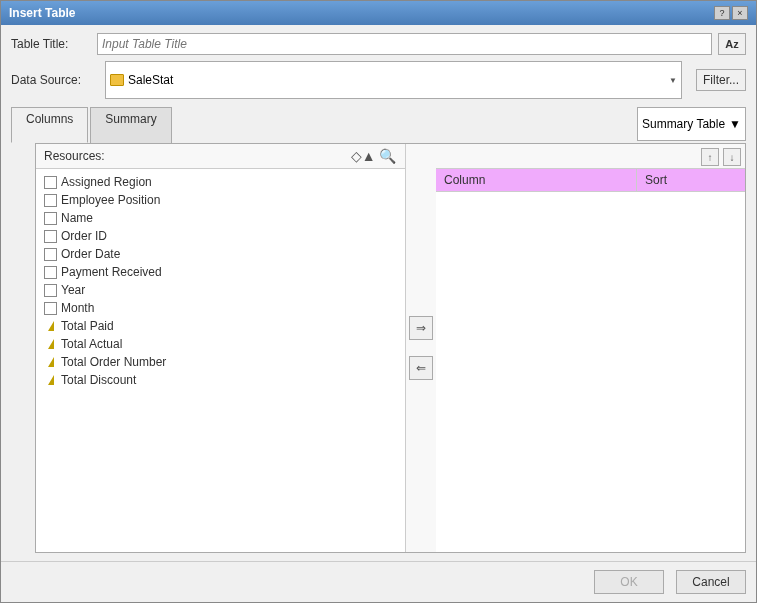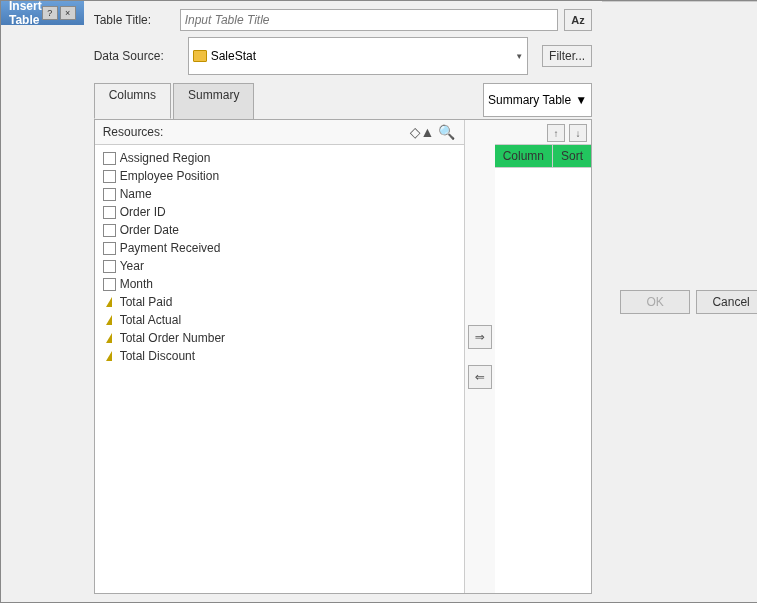--- a/index.html
+++ b/index.html
@@ -13,21 +13,21 @@
       width: 757px;
       height: 603px;
     }
     .dialog {
       width: 757px;
       height: 603px;
       background: #f0f0f0;
       border: 1px solid #888;
       box-shadow: 2px 2px 8px rgba(0,0,0,0.4);
       display: flex;
-      flex-direction: row;
+      flex-direction: column;
     }
     .title-bar {
       background: linear-gradient(to bottom, #6a9fd8, #4a7db8);
       color: white;
       padding: 4px 8px;
       display: flex;
       align-items: center;
       justify-content: space-between;
       height: 24px;
     }
@@ -174,20 +174,21 @@
       align-items: center;
       gap: 4px;
     }
     .tab-content {
       border: 1px solid #aaa;
       background: #f8f8f8;
       flex: 1;
       display: flex;
       flex-direction: column;
       overflow: hidden;
+      margin-left: 24px;
     }
     .tab-inner {
       display: flex;
       flex: 1;
       overflow: hidden;
     }
     .resources-panel {
       width: 370px;
       display: flex;
       flex-direction: column;
@@ -298,41 +299,41 @@
       cursor: pointer;
       color: #555;
     }
     .columns-table {
       flex: 1;
       background: white;
     }
     .col-header-row {
       display: flex;
       border-bottom: 1px solid #ccc;
-      background: #22c55e;
+      background: #f0abfc;
     }
     .col-header-cell {
       padding: 4px 8px;
       font-size: 12px;
       color: #333;
       font-weight: normal;
     }
     .col-header-cell:first-child {
       flex: 2;
       border-right: 1px solid #ccc;
     }
     .col-header-cell:last-child {
       flex: 1;
     }
     .dialog-footer {
       display: flex;
       justify-content: flex-end;
       align-items: center;
-      padding: 8px 18px;
-      gap: 6px;
+      padding: 8px 10px;
+      gap: 12px;
       border-top: 1px solid #ccc;
       background: #f0f0f0;
     }
     .footer-btn {
       width: 70px;
       height: 24px;
       border: 1px solid #aaa;
       background: #e8e8e8;
       font-size: 12px;
       cursor: pointer;

